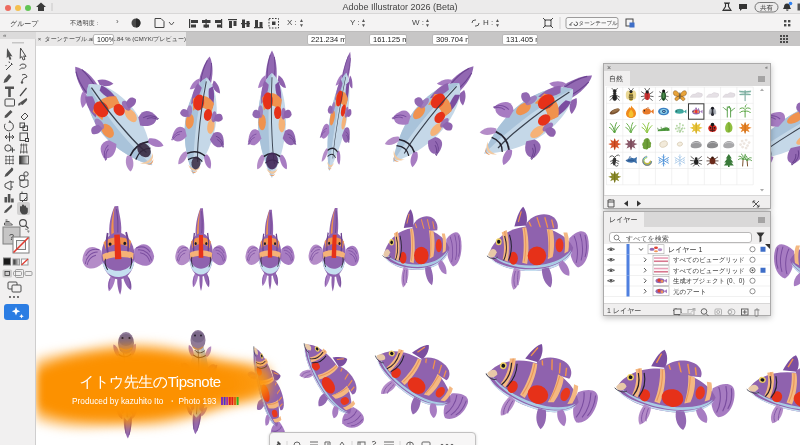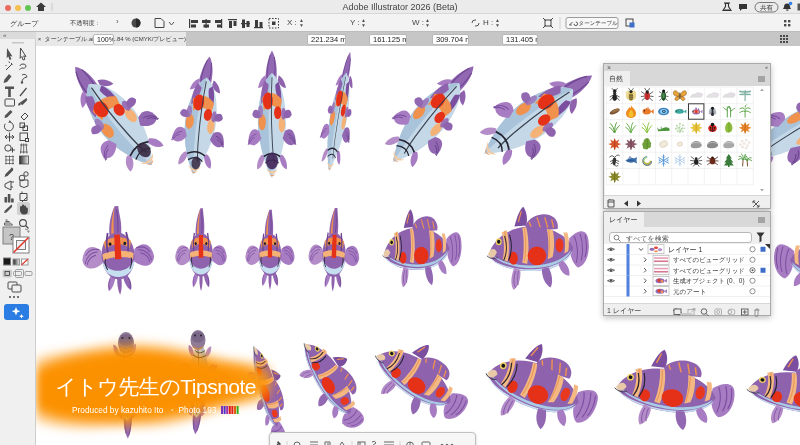--- a/index.html
+++ b/index.html
@@ -27,21 +27,21 @@
 .ptab  { position:absolute; left:0; top:0; height:15px; background:#F0EFEF; font-size:7px; color:#333; line-height:15px; padding:0 5px; }
 
 #blob { position:absolute; z-index:20; left:36px; top:327px; width:236px; height:116px; pointer-events:none;
   background:
    radial-gradient(ellipse 46% 42% at 42% 50%, rgba(252,145,0,1) 64%, rgba(252,145,0,0) 94%),
    radial-gradient(ellipse 40% 40% at 20% 54%, rgba(252,145,0,1) 55%, rgba(252,145,0,0) 92%),
    radial-gradient(ellipse 38% 33% at 62% 49%, rgba(252,146,2,1) 55%, rgba(252,146,2,0) 90%),
    radial-gradient(ellipse 27% 25% at 84% 48%, rgba(253,150,8,.95) 45%, rgba(253,150,8,0) 88%);
   filter: blur(4px); }
 #blobtxt { position:absolute; z-index:21; left:44px; top:373px; width:212px; text-align:center; color:#fff; }
-#blobtxt .t1 { font-size:21px; letter-spacing:-0.5px;text-align:right; }
+#blobtxt .t1 { font-size:15px; letter-spacing:-0.5px; }
 #blobtxt .t2 { font-size:8.3px; margin-top:4px; white-space:nowrap;padding-left:13px; }
 
 #taskbar { position:absolute; left:269px; top:432px; width:207px; height:18px; background:#F7F6F6; border:1px solid #C2C1C1; border-radius:4px; z-index:25; box-shadow:0 1px 3px rgba(0,0,0,.2); }
 </style>
 </head>
 <body>
 <div id="app">
 
   <div id="canvas"></div>
   <svg id="art" width="800" height="445" viewBox="0 0 800 445" style="position:absolute;left:0;top:0;z-index:10;">

